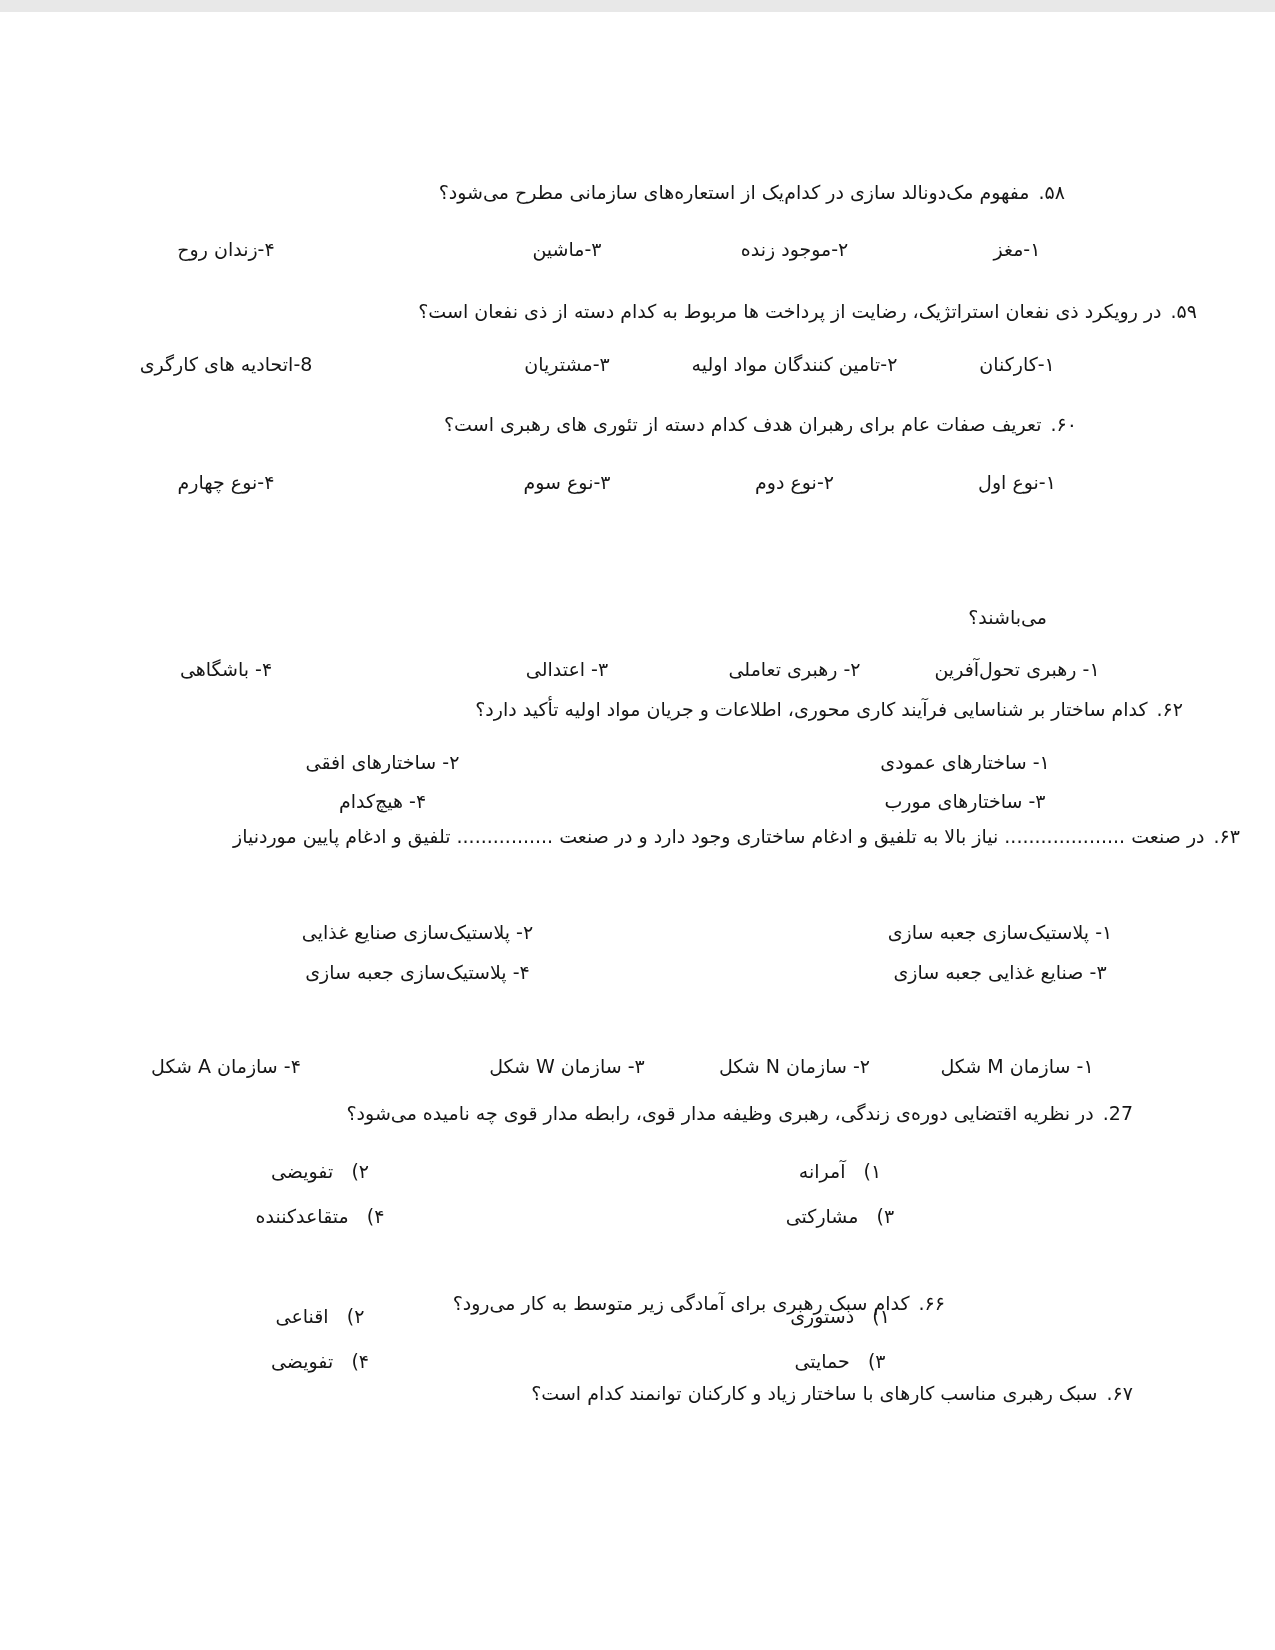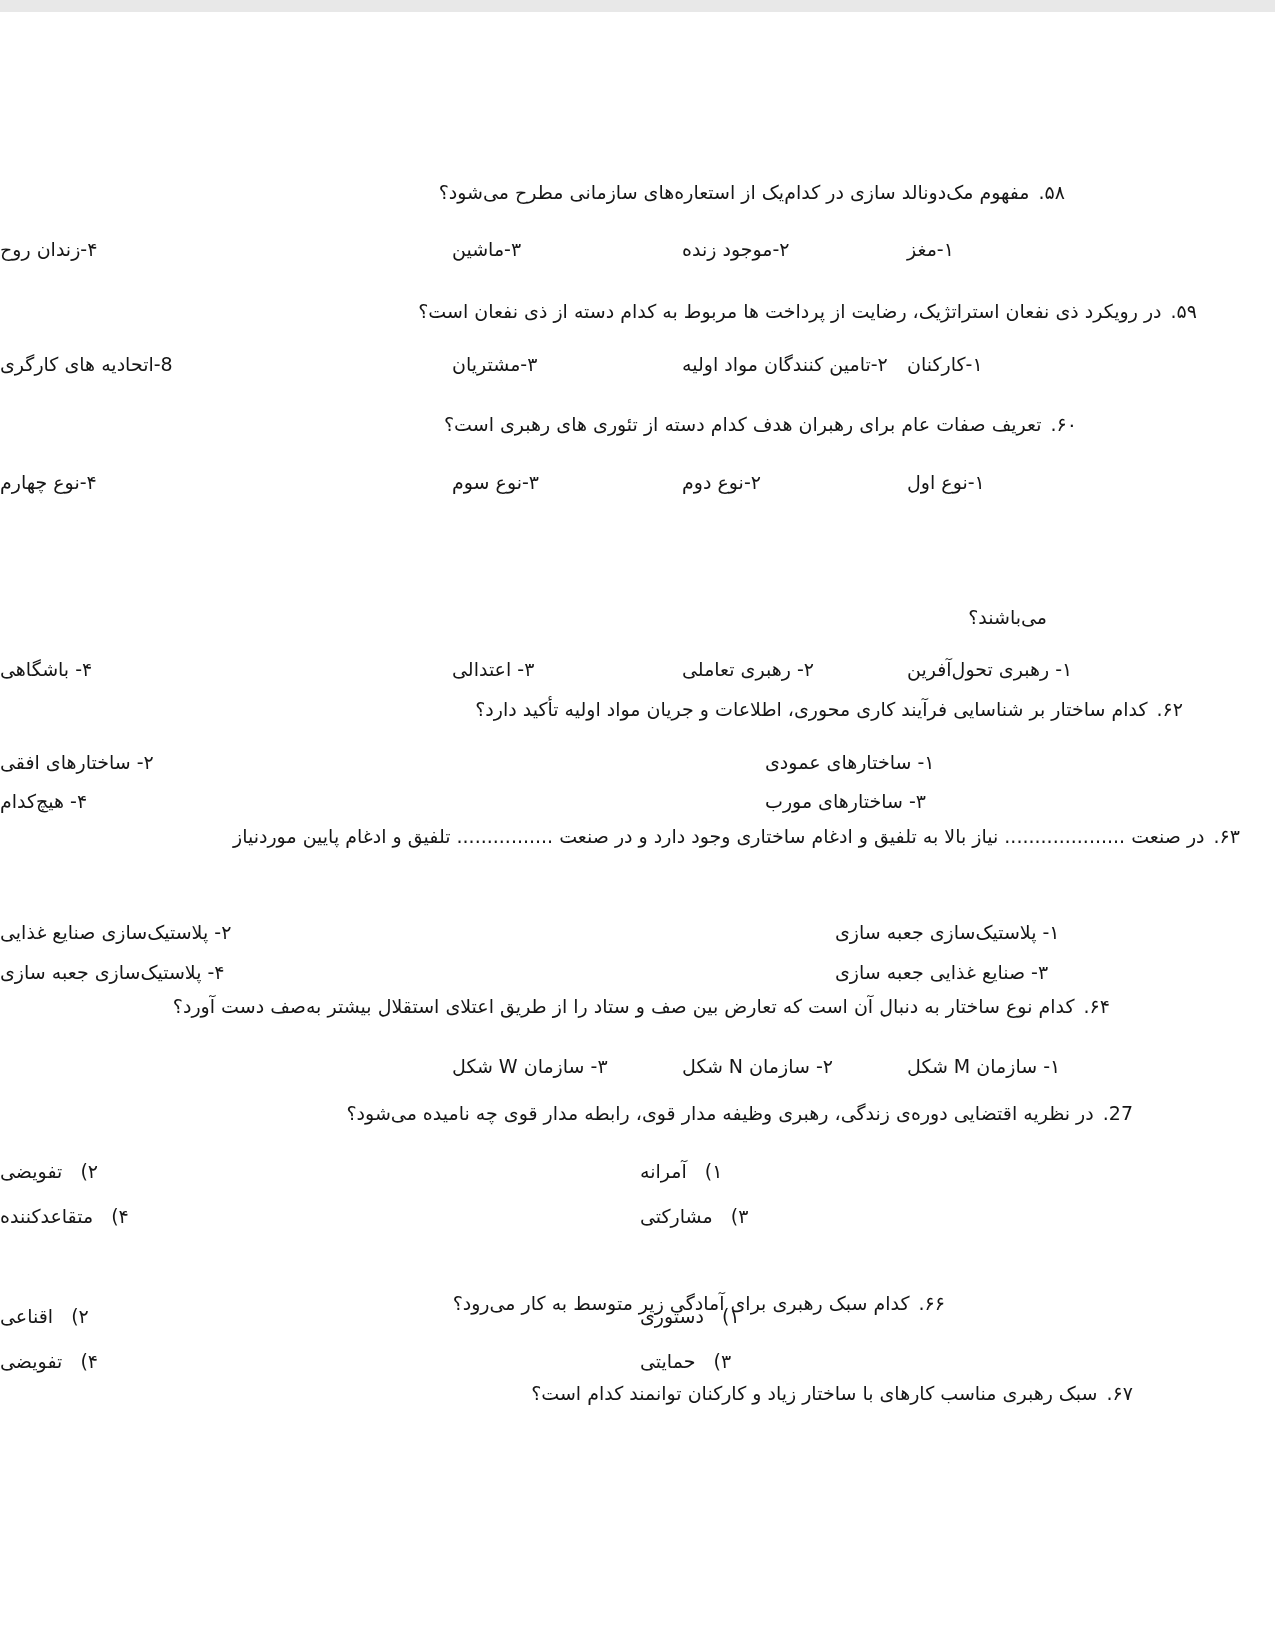--- a/index.html
+++ b/index.html
@@ -22,21 +22,21 @@
     line-height: 1.35;
     white-space: nowrap;
   }
   .q { text-align: right; }
   .qnum { margin-left: 9px; }
   .opts { display: grid; }
   .opts-a { grid-template-columns: 220px 225px 230px auto; padding-right: 148px; }
   .opts-b { grid-template-columns: 400px auto; padding-right: 110px; }
   .opts-b63 { grid-template-columns: 330px auto; padding-right: 110px; }
   .opts-c { grid-template-columns: 400px auto; padding-right: 235px; }
-  .opt { text-align: left; }
+  .opt { text-align: center; }
 </style>
 </head>
 <body>
 
 <div class="page">
 
   <div class="row q" style="top:168px; padding-right:210px">
     <span class="qnum">۵۸.</span><span>مفهوم مک‌دونالد سازی در کدام‌یک از استعاره‌های سازمانی مطرح می‌شود؟</span>
   </div>
   <div class="row opts opts-a" style="top:225px">
@@ -93,27 +93,25 @@
   </div>
   <div class="row opts opts-b63" style="top:908px">
     <span class="opt">۱- پلاستیک‌سازی جعبه سازی</span>
     <span class="opt">۲- پلاستیک‌سازی صنایع غذایی</span>
   </div>
   <div class="row opts opts-b63" style="top:948px">
     <span class="opt">۳- صنایع غذایی جعبه سازی</span>
     <span class="opt">۴- پلاستیک‌سازی جعبه سازی</span>
   </div>
 
-  <div class="row q" style="top:982px; padding-right:165px">
-    <span class="qnum">۶۴.</span><span>کدام نوع ساختار به دنبال آن است که تعارض بین صف و ستاد را از طریق اعتلای استقلال بیشتر به‌صف دست آورد؟</span>
-  </div>
   <div class="row opts opts-a" style="top:1042px">
     <span class="opt">۱- سازمان M شکل</span>
     <span class="opt">۲- سازمان N شکل</span>
     <span class="opt">۳- سازمان W شکل</span>
+    <span class="opt">۴- سازمان A شکل</span>
   </div>
 
   <div class="row q" style="top:1089px; padding-right:142px">
     <span class="qnum">27.</span><span>در نظریه اقتضایی دوره‌ی زندگی، رهبری وظیفه مدار قوی، رابطه مدار قوی چه نامیده می‌شود؟</span>
   </div>
   <div class="row opts opts-c" style="top:1147px">
     <span class="opt">۱)&nbsp;&nbsp;&nbsp;آمرانه</span>
     <span class="opt">۲)&nbsp;&nbsp;&nbsp;تفویضی</span>
   </div>
   <div class="row opts opts-c" style="top:1192px">

